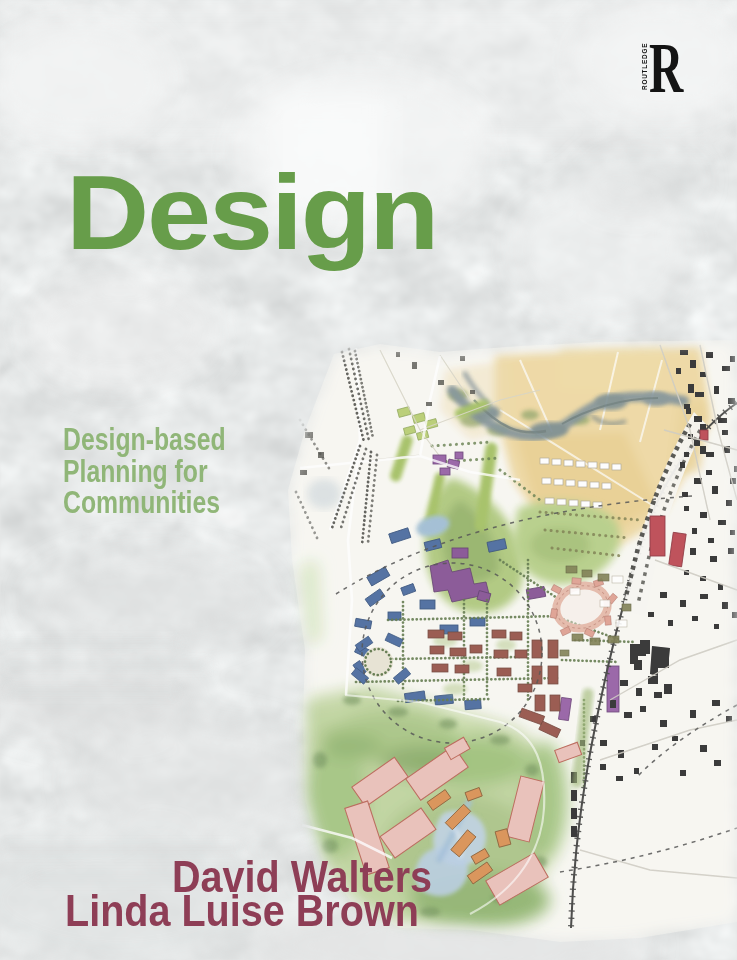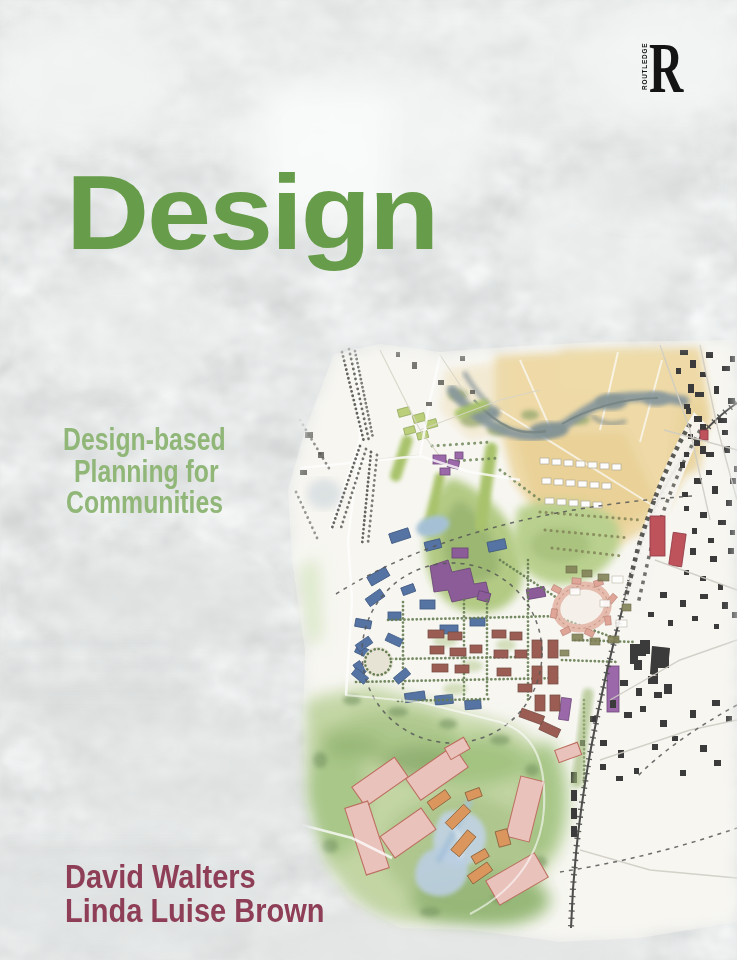--- a/index.html
+++ b/index.html
@@ -1,21 +1,21 @@
 <!DOCTYPE html>
 <html><head>
 <meta charset="utf-8">
 <style>
   html,body{margin:0;padding:0;}
   #cover{position:relative;width:737px;height:960px;overflow:hidden;background:#e9ebeb;font-family:"Liberation Sans",sans-serif;}
   #cover svg{position:absolute;left:0;top:0;}
   .txt{position:absolute;font-family:"Liberation Sans",sans-serif;text-decoration:underline;}
   #title{left:66px;top:159px;font-size:105px;line-height:107px;font-weight:bold;color:#679d4a;letter-spacing:-2px;}
-  #subtitle{left:63px;top:424px;font-size:31px;line-height:31.5px;font-weight:bold;color:#90b678;text-align:center;}
-  #authors{left:65px;top:860px;font-size:33px;line-height:34px;font-weight:bold;color:#8e3e56;}
+  #subtitle{left:63px;top:424px;font-size:31px;line-height:31.5px;font-weight:bold;color:#90b678;}
+  #authors{left:65px;top:860px;font-size:45px;line-height:34px;font-weight:bold;color:#8e3e56;text-align:right;}
   .sx{display:inline-block;transform-origin:left center;}
 </style>
 </head>
 <body>
 <div id="cover">
 <svg width="737" height="960" viewBox="0 0 737 960">
 <defs>
   <filter id="noise" x="0" y="0" width="100%" height="100%" color-interpolation-filters="sRGB">
     <feTurbulence type="fractalNoise" baseFrequency="0.016 0.026" numOctaves="3" seed="7" result="t"></feTurbulence>
     <feColorMatrix in="t" type="matrix" values="1 0 0 0 0  1 0 0 0 0  1 0 0 0 0  0 0 0 0 1" result="g"></feColorMatrix>

